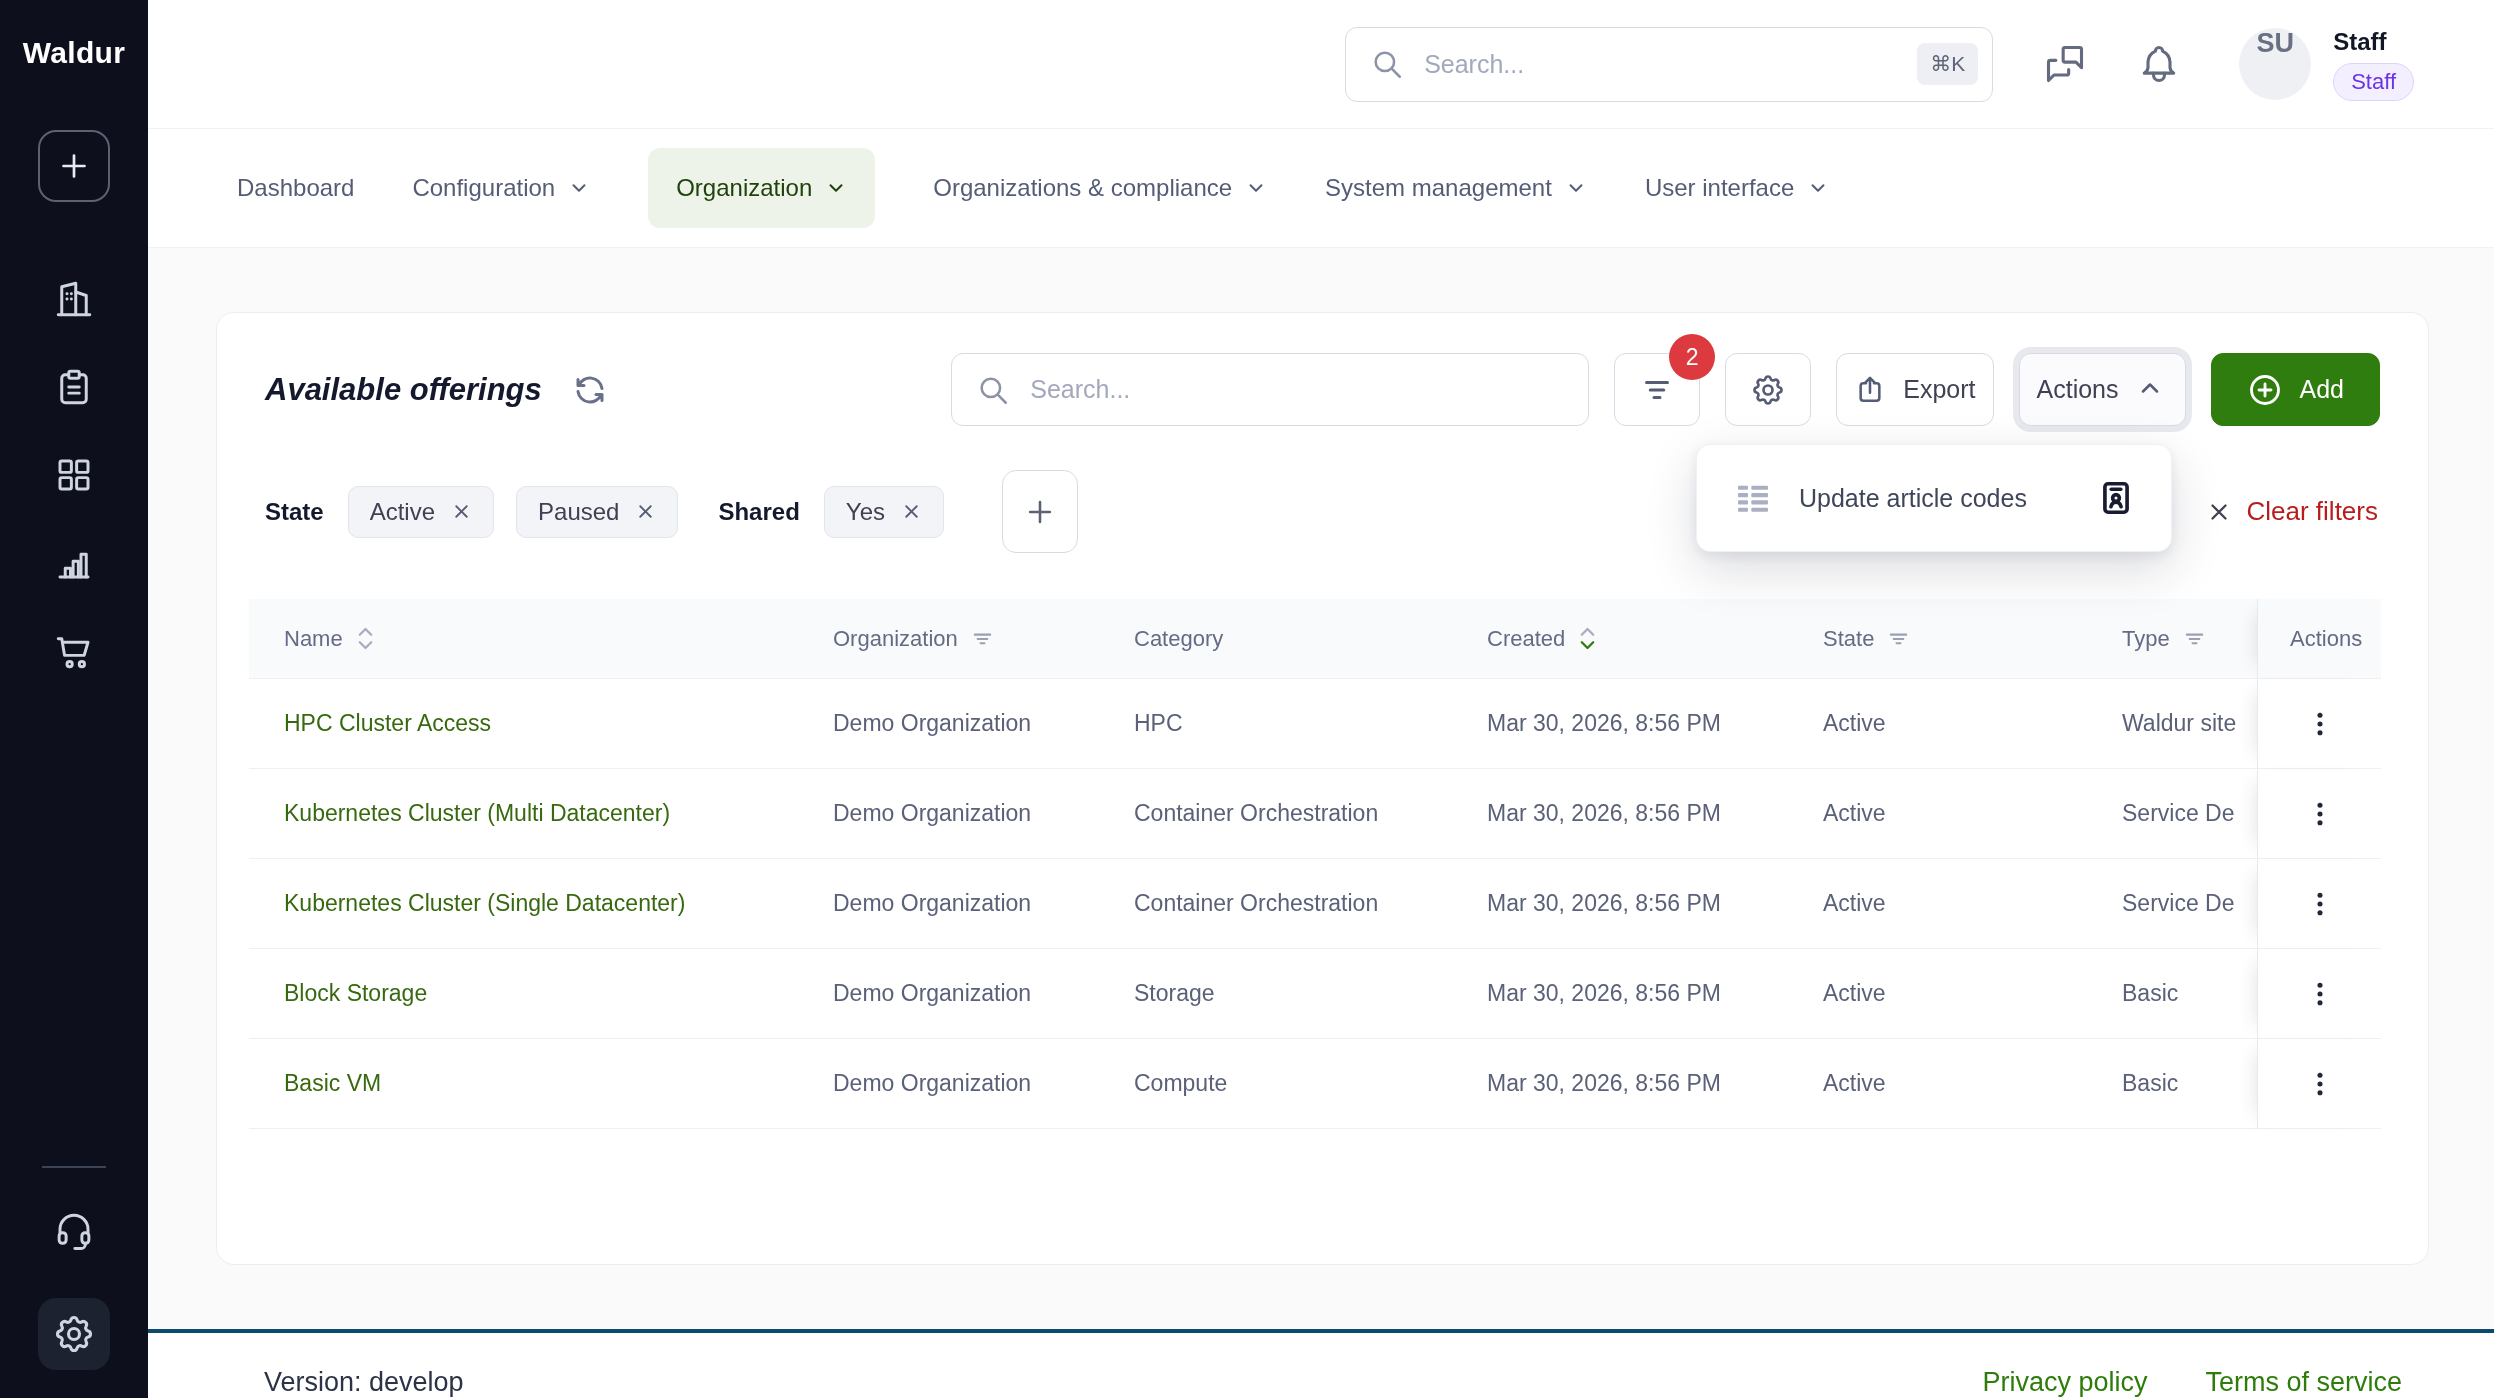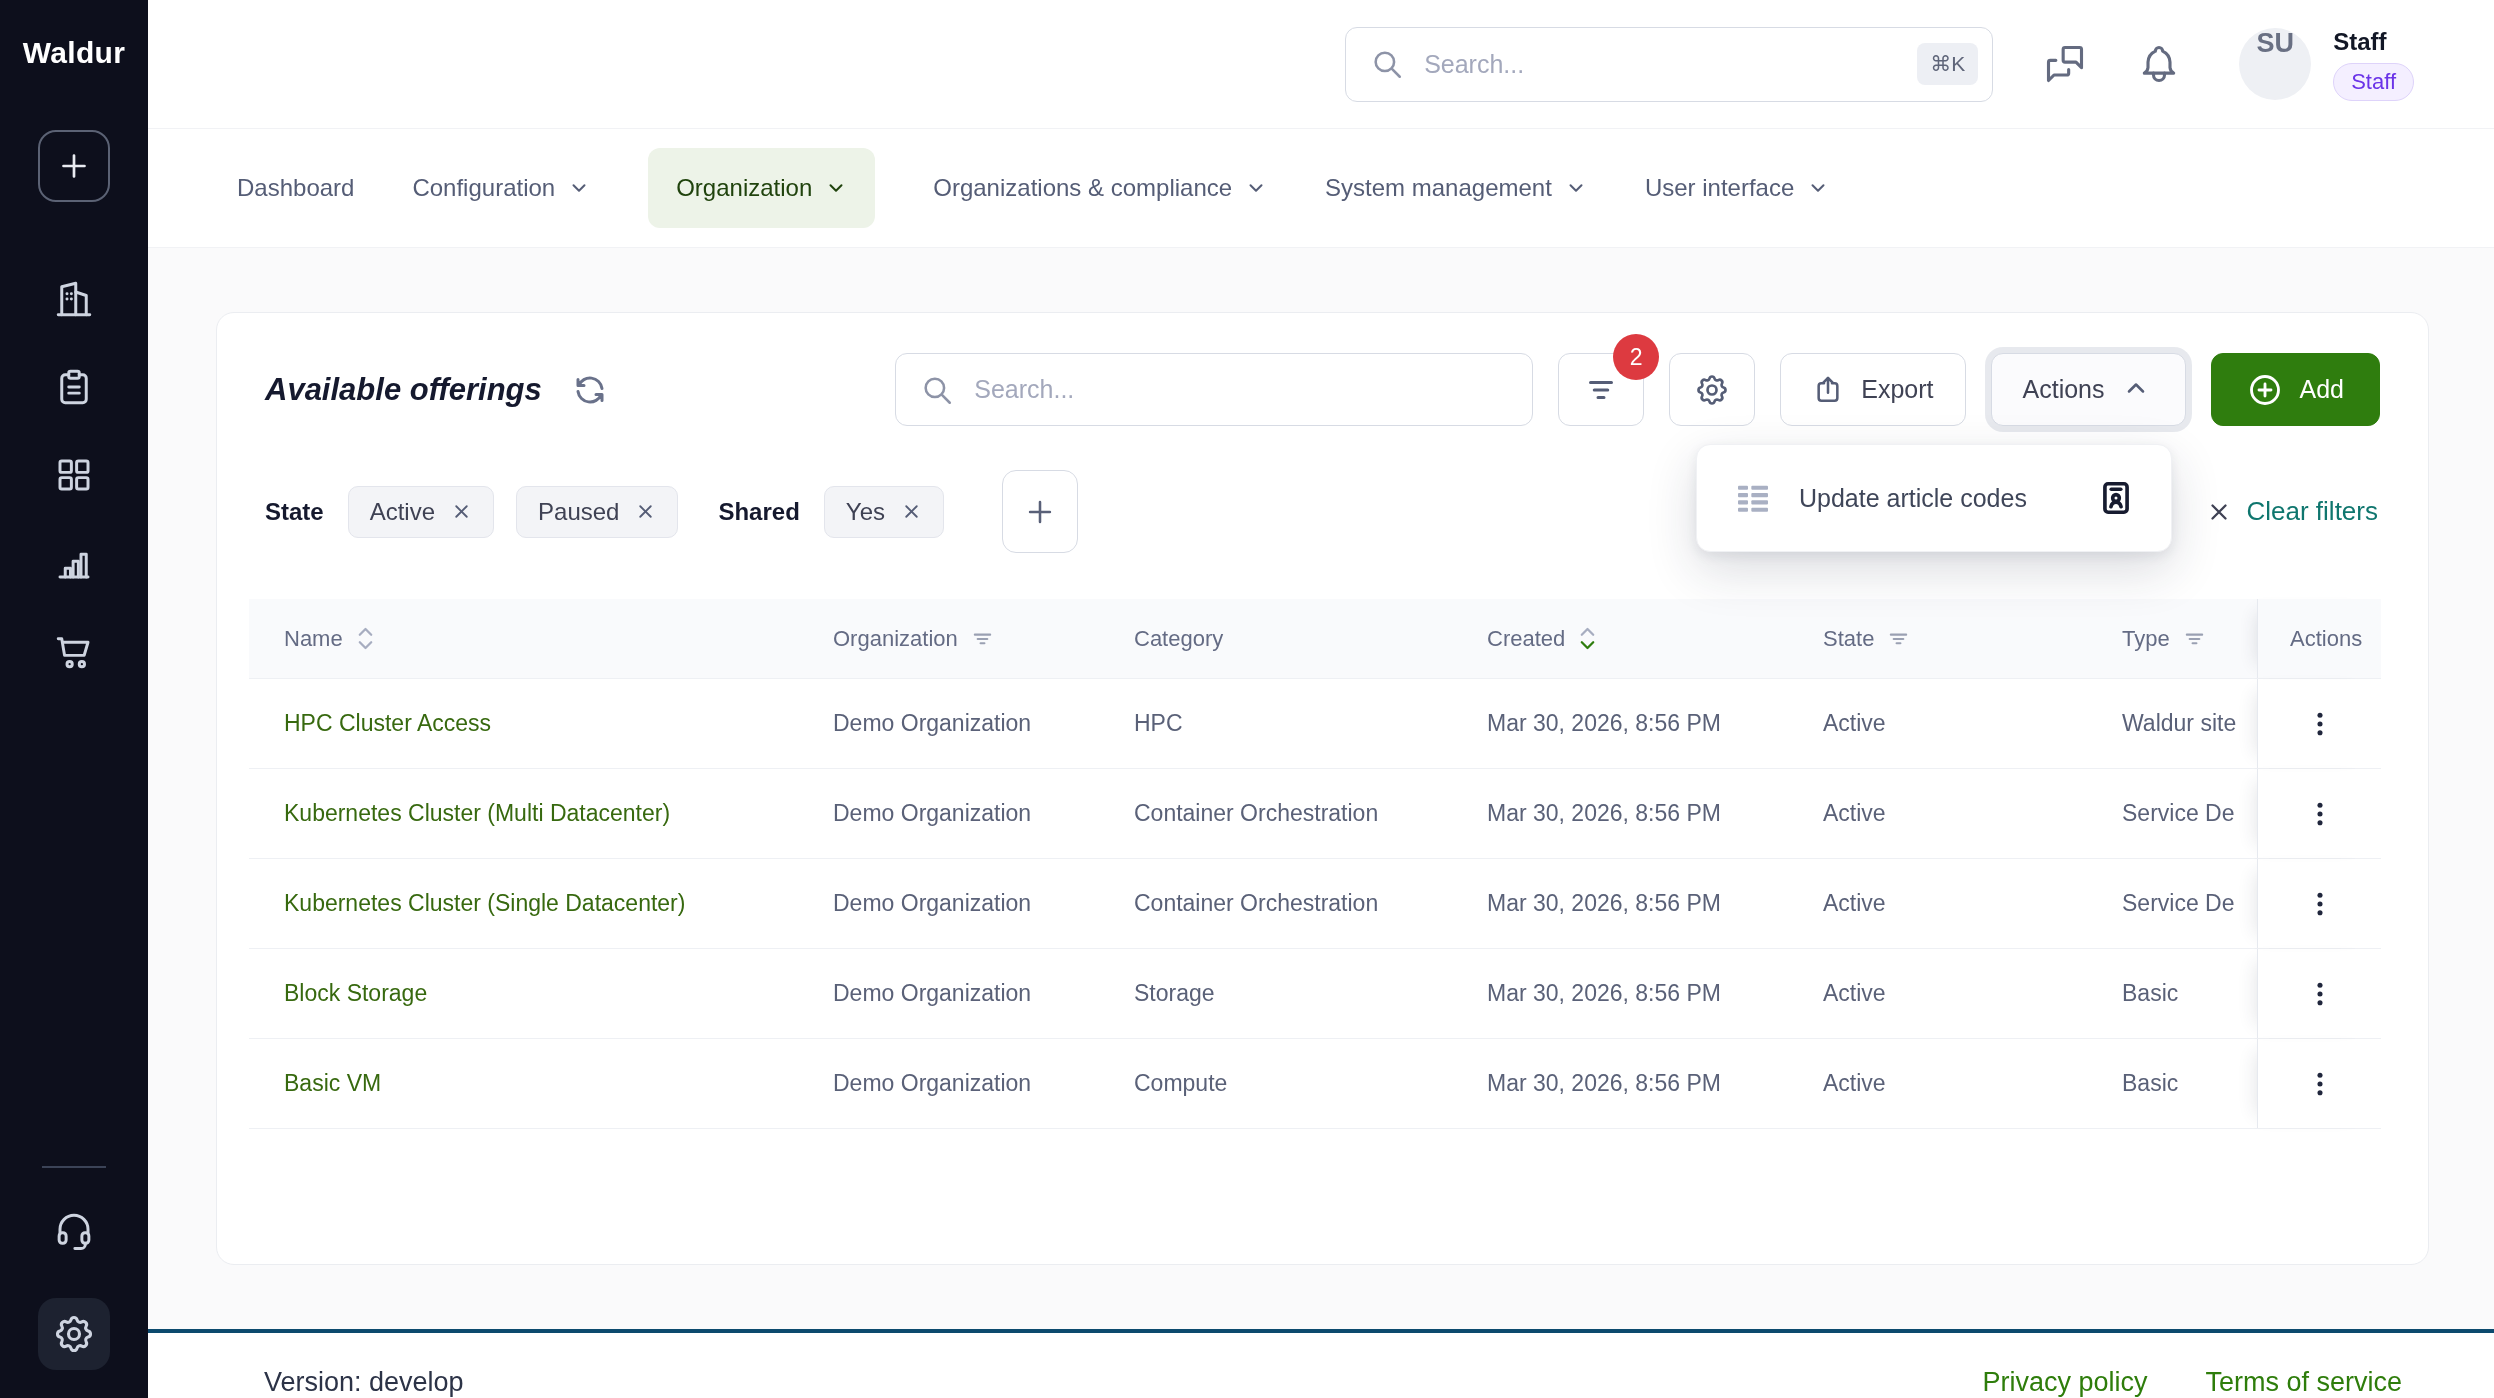--- a/index.html
+++ b/index.html
@@ -86,42 +86,42 @@
     position:relative; width:86px; height:73px; border:1.5px solid #d7dbe4; border-radius:12px;
     background:#fff; display:flex; align-items:center; justify-content:center; color:#555d76; cursor:pointer;
   }
   .icon-btn .b-ic { width:36px; height:36px; }
   .count-badge {
     position:absolute; top:-20px; right:-16px; min-width:46px; height:46px; border-radius:50%;
     background:#dd3a40; color:#fff; font-size:23px; display:flex; align-items:center; justify-content:center;
   }
   .btn {
     height:73px; border:1.5px solid #d7dbe4; border-radius:12px; background:#fff; cursor:pointer;
-    display:flex; align-items:center; gap:17px; padding:0 31px; font-size:25px; color:#3f4254;
+    display:flex; align-items:center; gap:17px; padding:0 17px; font-size:25px; color:#3f4254;
     font-family:"Liberation Sans", sans-serif;
   }
   .btn .b-ic { width:32px; height:32px; color:#555d76; }
   .btn-actions { background:#fbfbfd; box-shadow:0 0 0 6px rgba(223,225,232,.75); }
   .btn-add { background:#2f7d0e; border-color:#2f7d0e; color:#fff; font-weight:500; padding:0 35px; }
   .btn-add .b-ic { color:#fff; width:36px; height:36px; }
 
   .filters-row { display:flex; align-items:center; margin:44px 16px 0 16px; height:83px; }
   .f-label { font-size:24px; font-weight:700; color:#15192e; margin-right:24px; }
   .chip {
     display:flex; align-items:center; gap:16px; background:#f3f4f7; border:1.5px solid #e3e5ec;
     border-radius:10px; padding:11px 21px; font-size:24px; color:#3f4254; margin-right:22px; cursor:pointer;
   }
   .chip .x-ic { width:21px; height:21px; color:#555d76; cursor:pointer; }
   .shared-label { margin-left:18px; }
   .add-filter-btn {
     margin-left:36px; width:76px; height:83px; border:1.5px solid #d7dbe4; border-radius:14px;
     background:#fff; display:flex; align-items:center; justify-content:center; color:#596078; cursor:pointer;
   }
   .add-filter-btn .b-ic { width:34px; height:34px; }
-  .clear-filters { margin-left:auto; margin-right:2px; display:flex; align-items:center; gap:15px; font-size:26px; color:#0f766e; cursor:pointer; }
+  .clear-filters { margin-left:auto; margin-right:2px; display:flex; align-items:center; gap:15px; font-size:26px; color:#b91c1c; cursor:pointer; }
   .clear-filters .x-ic { width:26px; height:26px; color:#3f4254; }
 
   
   .table { margin-top:46px; width:2132px; font-size:23px; }
   .trow {
     display:grid; grid-template-columns:549px 301px 353px 336px 299px 170px 124px;
     border-bottom:1.5px solid #eef0f4; background:#fff; height:90px;
   }
   .trow.thead { height:80px; background:#f9fafc; color:#646b84; font-size:22px; }
   .tc { display:flex; align-items:center; padding-left:35px; overflow:hidden; white-space:nowrap; }

